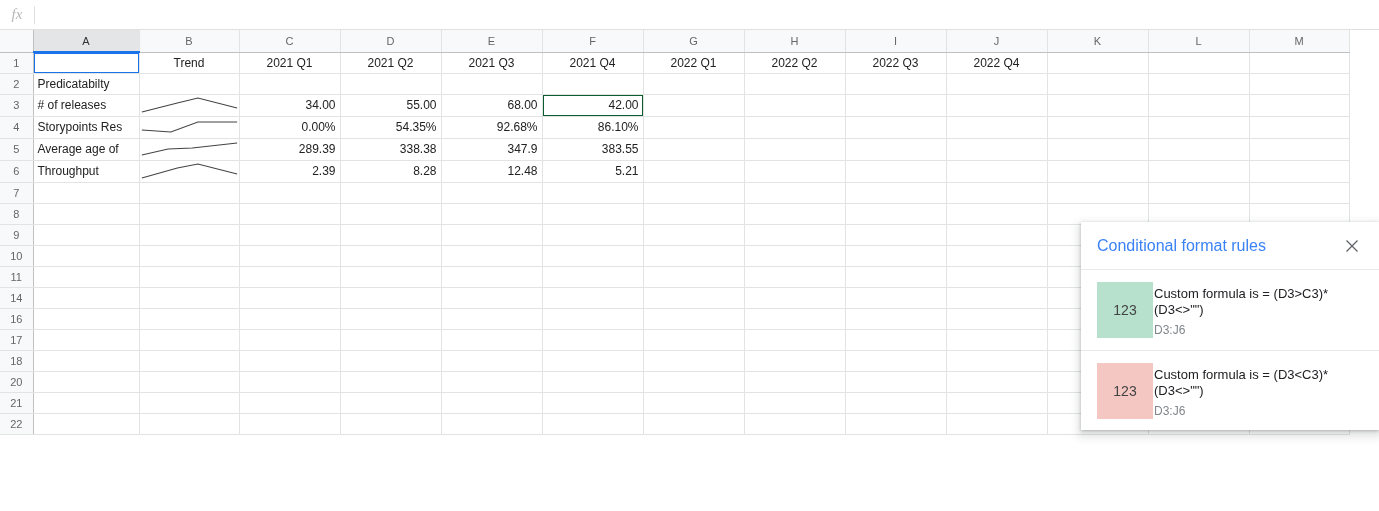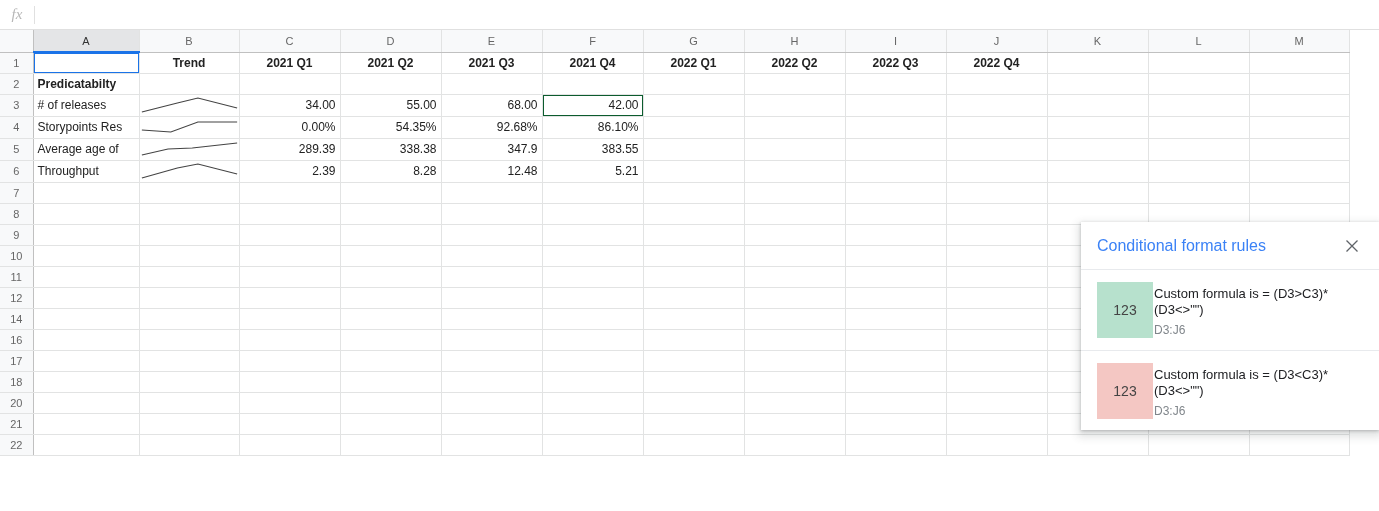--- a/index.html
+++ b/index.html
@@ -68,21 +68,21 @@
     border-bottom:1px solid #e2e3e3;
     font-size:12px; color:#222;
     vertical-align:middle;
     overflow:hidden; white-space:nowrap;
     background:#ffffff;
     position:relative;
   }
   td.cell .txt { display:block; padding:0 4px; overflow:hidden; white-space:nowrap; }
   .num .txt { text-align:right; }
   .ctr .txt { text-align:center; }
-  .bold .txt { font-weight:bold; }
+  .bold .txt { font-weight:normal; }
 
   .hdr-green { background:#93c47d; }
   .row-yellow { background:#ffe599; }
   .cf-green { background:#b7e1cd; }
   .cf-red   { background:#f4c7c3; }
 
   
   td.active-cell::after {
     content:""; position:absolute; left:-1px; top:-1px; right:-1px; bottom:-1px;
     border:2px solid #0b5c2e; pointer-events:none;
@@ -430,36 +430,20 @@
             <td class="cell"></td>
             <td class="cell"></td>
             <td class="cell"></td>
             <td class="cell"></td>
             <td class="cell"></td>
             <td class="cell"></td>
             <td class="cell"></td>
             <td class="cell"></td>
           </tr>
         <tr>
-            <td class="rowhead">12</td>
-            <td class="cell"></td>
-            <td class="cell"></td>
-            <td class="cell"></td>
-            <td class="cell"></td>
-            <td class="cell"></td>
-            <td class="cell"></td>
-            <td class="cell"></td>
-            <td class="cell"></td>
-            <td class="cell"></td>
-            <td class="cell"></td>
-            <td class="cell"></td>
-            <td class="cell"></td>
-            <td class="cell"></td>
-          </tr>
-        <tr>
             <td class="rowhead">14</td>
             <td class="cell"></td>
             <td class="cell"></td>
             <td class="cell"></td>
             <td class="cell"></td>
             <td class="cell"></td>
             <td class="cell"></td>
             <td class="cell"></td>
             <td class="cell"></td>
             <td class="cell"></td>

